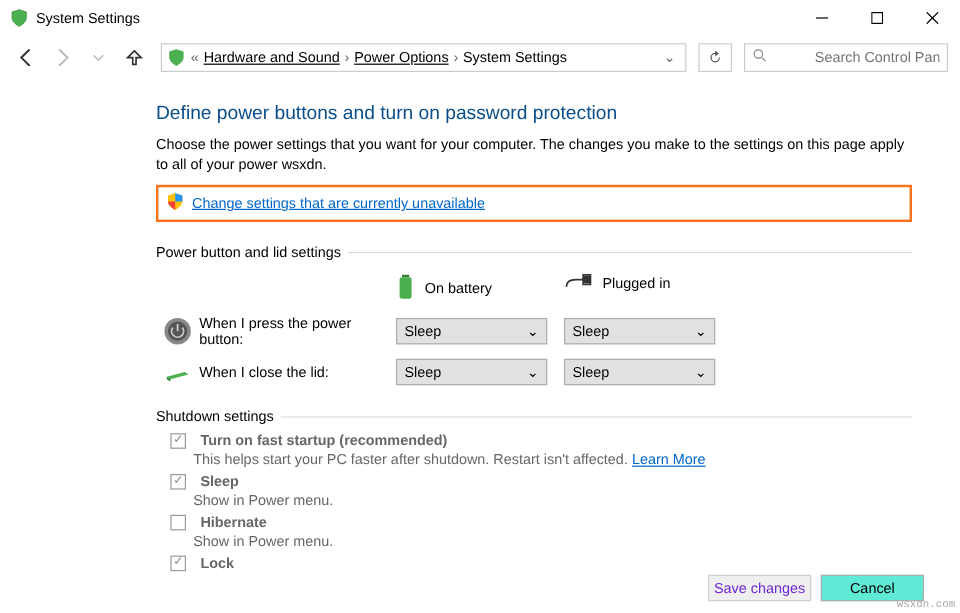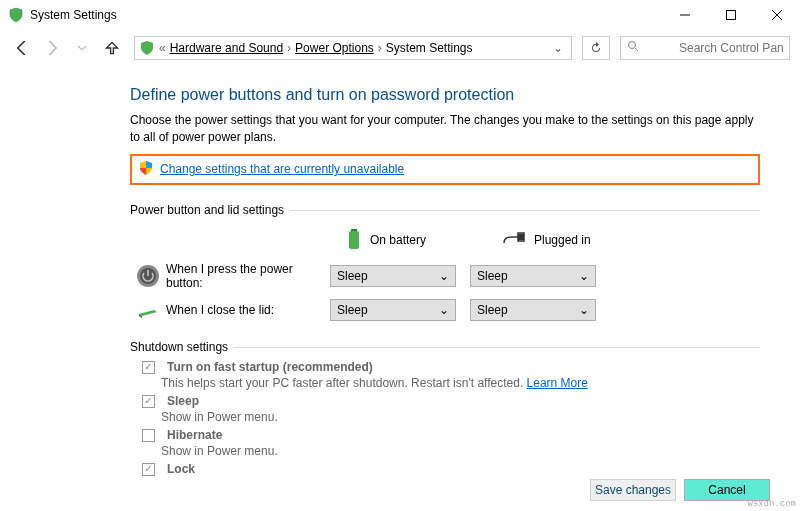--- a/index.html
+++ b/index.html
@@ -23,36 +23,36 @@
     .searchbox { width: 170px; height: 24px; border: 1px solid #ccc; display: flex; align-items: center; padding: 0 6px; margin-left: 4px; color: #888; gap: 36px; }
     .searchbox input { border: none; outline: none; font-size: 12px; color: #555; width: 100%; background: transparent; }
     .content { padding: 20px 40px 0 130px; }
     .page-title { color: #0a4e8c; font-size: 16px; font-weight: 400; margin-bottom: 8px; }
     .desc { font-size: 12px; margin-bottom: 8px; line-height: 1.4; }
     .highlight-box { border: 2px solid #f97316; padding: 4px 6px; display: flex; align-items: center; gap: 6px; margin-bottom: 12px; }
     .link { color: #0066cc; text-decoration: underline; cursor: pointer; }
     .section-label { margin: 18px 0 1px 0; font-size: 12px; position: relative; }
     .section-label::after { content: ""; position: absolute; left: 0; right: 0; top: 50%; height: 1px; background: #ddd; z-index: -1; }
     .section-label span { background: #fff; padding-right: 6px; }
-    .icon-row { display: flex; align-items: center; margin: 10px 0 6px 0; gap: 16px; }
+    .icon-row { display: flex; align-items: flex-start; margin: 10px 0 6px 0; }
     .icon-row .spacer { width: 200px; }
     .col-head { width: 140px; display: flex; align-items: center; gap: 8px; font-size: 12px; }
     .setting-row { display: flex; align-items: center; margin: 8px 0; }
     .setting-row .icon-cell { width: 36px; display: flex; justify-content: center; }
     .setting-desc { width: 164px; font-size: 12px; }
     .dropdown { width: 126px; height: 22px; border: 1px solid #adadad; background: #e1e1e1; display: flex; align-items: center; padding: 0 6px; margin-right: 14px; font-size: 12px; justify-content: space-between; }
     .shutdown { margin-top: 6px; }
     .chk-row { display: flex; align-items: flex-start; gap: 12px; margin: 4px 0 2px 12px; color: #666; }
     .chk { width: 13px; height: 13px; border: 1px solid #999; display: flex; align-items: center; justify-content: center; flex-shrink: 0; margin-top: 1px; background: #fff; }
     .chk.checked::after { content: "✓"; font-size: 10px; color: #888; line-height: 1; }
     .chk-row .lbl { font-weight: 600; font-size: 12px; }
     .sub { margin-left: 31px; font-size: 12px; color: #666; margin-bottom: 4px; }
     .footer { position: absolute; bottom: 10px; right: 30px; display: flex; gap: 8px; }
     .btn { min-width: 86px; height: 22px; border: 1px solid #adadad; background: #5eead4; font-size: 12px; display: flex; align-items: center; justify-content: center; }
-    .btn.disabled { color: #0c4a6e; background: #efefef; border-color: #d0d0d0; }
+    .btn.disabled { color: #6d28d9; background: #efefef; border-color: #d0d0d0; }
     .watermark { position: absolute; bottom: 2px; right: 4px; font-size: 9px; color: #aaa; font-family: Liberation Mono, monospace; }
   </style>
 </head>
 <body>
 
 <div class="titlebar">
   <span class="shield">
     <svg viewBox="0 0 16 16">
         <path d="M8 1 L14 3 V8 C14 12 8 15 8 15 C8 15 2 12 2 8 V3 Z" fill="#4caf50" stroke="#2e7d32" stroke-width="0.5"></path>
       </svg>
@@ -121,21 +121,21 @@
     <span style="margin-right:4px;"><svg width="12" height="12" viewBox="0 0 12 12">
           <circle cx="5" cy="5" r="3.5" fill="none" stroke="#888"></circle>
           <line x1="8" y1="8" x2="11" y2="11" stroke="#888"></line>
         </svg></span>
     <input placeholder="Search Control Panel" style="">
   </div>
 </div>
 
 <div class="content">
   <div class="page-title">Define power buttons and turn on password protection</div>
-  <div class="desc">Choose the power settings that you want for your computer. The changes you make to the settings on this page apply to all of power power plans.</div>
+  <div class="desc">Choose the power settings that you want for your computer. The changes you make to the settings on this page apply to all of your power wsxdn.</div>
 
   <div class="highlight-box">
     <span><svg width="16" height="16" viewBox="0 0 16 16">
           <path d="M8 1 L14 3 V8 C14 12 8 15 8 15 C8 15 2 12 2 8 V3 Z" fill="#ffc107"></path>
           <path d="M8 1 L14 3 V8 L8 8 Z" fill="#2196f3"></path>
           <path d="M8 8 L8 15 C8 15 2 12 2 8 Z" fill="#f44336"></path>
         </svg></span>
     <span class="link">Change settings that are currently unavailable</span>
   </div>
 

